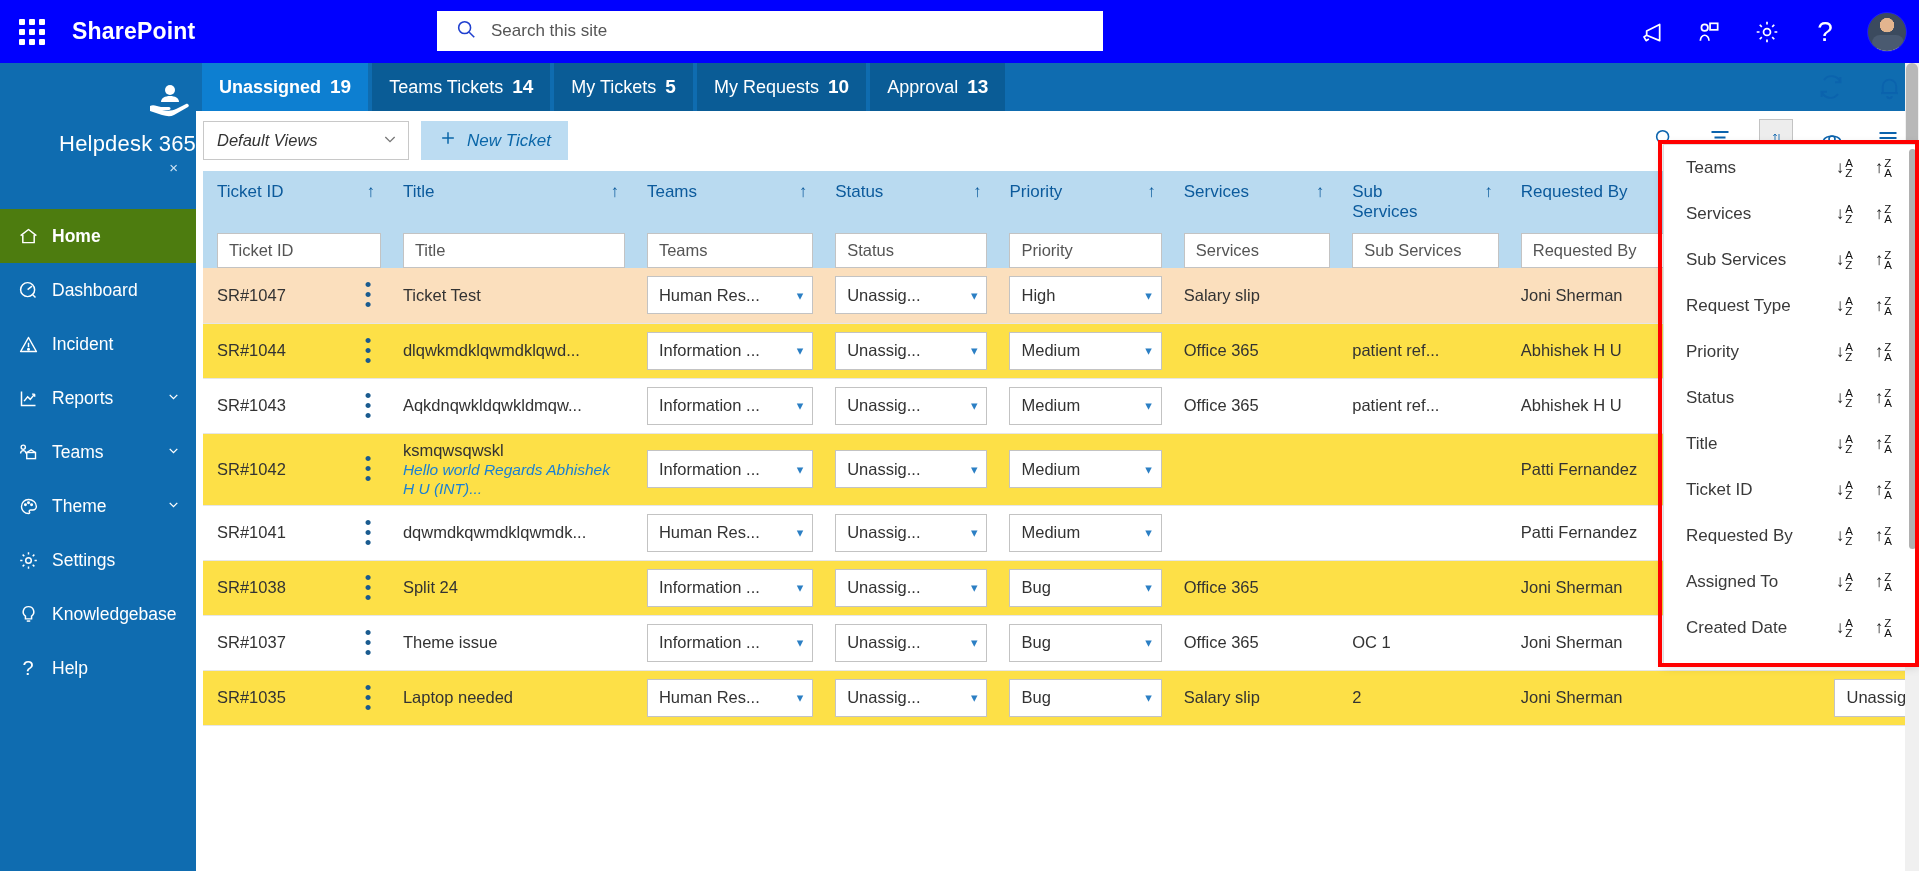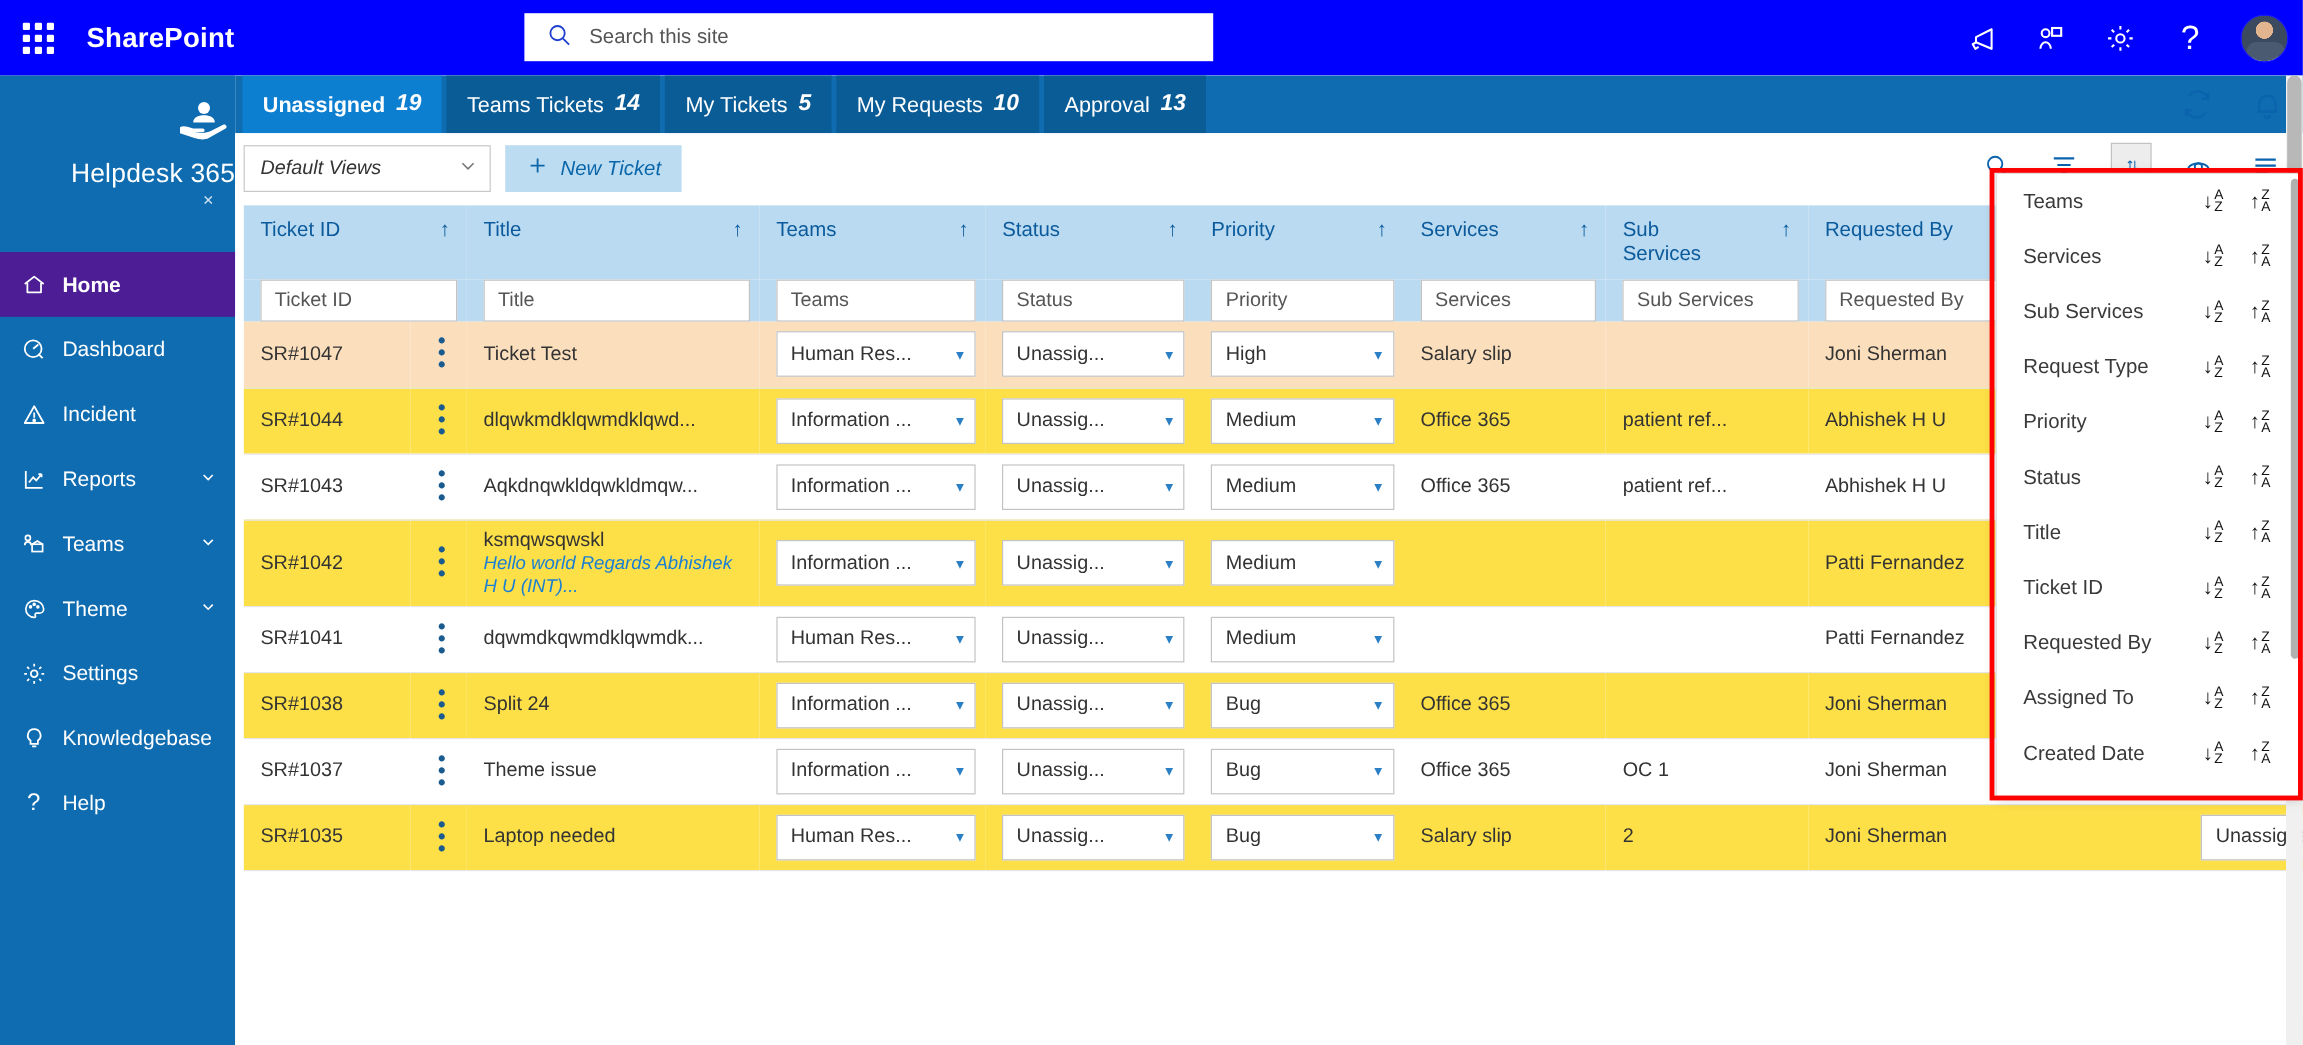--- a/index.html
+++ b/index.html
@@ -14,21 +14,21 @@
   .suitebar {
     position: absolute; top: 0; left: 0; width: 1919px; height: 63px;
     background: #0000ff; display: flex; align-items: center;
   }
   .waffle { width: 48px; height: 48px; margin-left: 8px; display: grid;
     grid-template-columns: repeat(3, 6px); grid-template-rows: repeat(3, 6px);
     gap: 4px; align-content: center; justify-content: center; cursor: pointer; }
   .waffle i { width: 6px; height: 6px; background: #fff; border-radius: 1px; display: block; }
   .suite-title { color: #fff; font-size: 23px; font-weight: bold; margin-left: 16px; letter-spacing: .2px; }
   .searchbox {
-    position: absolute; left: 437px; top: 11px; width: 574px; height: 40px;
+    position: absolute; left: 437px; top: 11px; width: 666px; height: 40px;
     background: #fff; display: flex; align-items: center; padding-left: 18px; gap: 14px;
   }
   .searchbox .ph { color: #555; font-size: 17px; }
   .suite-icons { position: absolute; right: 12px; top: 0; height: 63px; display: flex; align-items: center; gap: 26px; }
   .suite-icons .si { width: 32px; height: 32px; display: flex; align-items: center; justify-content: center; cursor: pointer; }
   .avatar {
     width: 40px; height: 40px; border-radius: 50%;
     background: radial-gradient(circle at 50% 32%, #e3b58f 0 22%, #3b4a5e 23% 100%);
     position: relative; overflow: hidden; border: 1px solid #1a1aff; cursor: pointer;
   }
@@ -42,37 +42,37 @@
   }
   .brand { text-align: right; padding-top: 18px; }
   .brand .logo { display: block; margin: 0 auto 6px auto; }
   .brand .btitle { font-size: 22px; font-weight: 400; letter-spacing: .2px; }
   .closex { position: absolute; right: 18px; top: 96px; font-size: 15px; color: #cfe3f3; cursor: pointer; }
   .navlist { margin-top: 52px; }
   .navitem {
     display: flex; align-items: center; gap: 13px; height: 54px; padding-left: 17px;
     font-size: 17.5px; cursor: pointer; position: relative;
   }
-  .navitem.active { background: #4c1d95; font-weight: bold; }
+  .navitem.active { background: #4d7c0f; font-weight: bold; }
   .navitem .chev { position: absolute; right: 16px; font-size: 12px; }
   .nv { width: 22px; height: 22px; flex: none; display:flex; align-items:center; justify-content:center; }
 
   
   .main { position: absolute; top: 63px; left: 196px; width: 1723px; height: 808px; background: #fff; }
 
   
   .tabstrip { position: absolute; top: 0; left: 0; height: 48px; display: flex; gap: 4px; padding-left: 6px; }
   .tabstrip::before { content:""; position:absolute; left:0; top:0; width:1723px; height:48px; background:#0f6cb0; z-index:-1; }
   .tabbg { position: absolute; left: 0; top: 0; width: 1723px; height: 48px; background: #0f6cb0; }
   .tab {
     position: relative; height: 48px; display: flex; align-items: center; gap: 9px;
     padding: 0 17px; color: #fff; font-size: 18px; background: #0a5c96; cursor: pointer; white-space: nowrap;
   }
   .tab.active { background: #0d7fd1; font-weight: bold; }
-  .tab .cnt { font-weight: bold; font-size: 19px; font-style: italic; }
+  .tab .cnt { font-weight: bold; font-size: 19px; }
 
   
   .toolbar { position: absolute; top: 48px; left: 0; width: 1723px; height: 60px; background: #fff; font-style: italic; }
   .viewsel {
     position: absolute; left: 7px; top: 10px; width: 206px; height: 39px;
     border: 1px solid #c8c8c8; background: #fff; display: flex; align-items: center;
     justify-content: space-between; padding: 0 10px 0 13px; font-size: 16.5px; color: #333; cursor: pointer;
   }
   .newticket {
     position: absolute; left: 225px; top: 10px; height: 39px; background: #bcdcf2;

